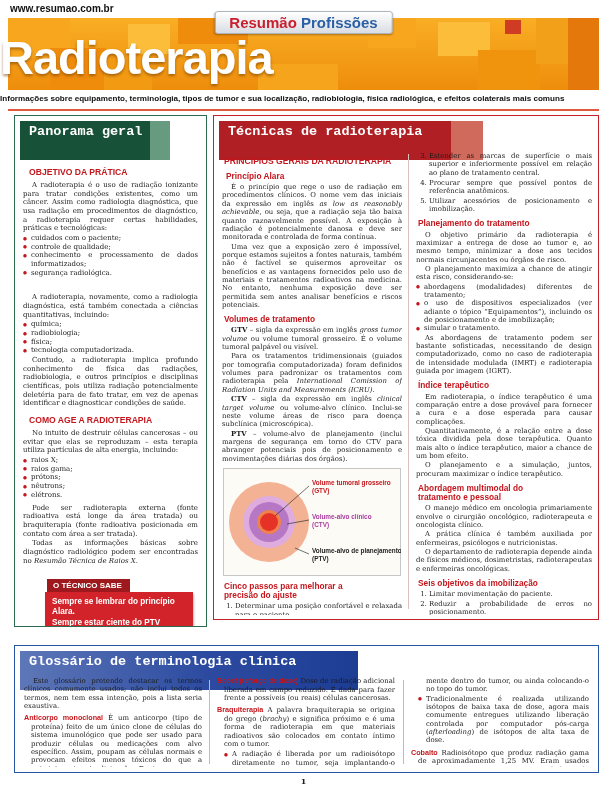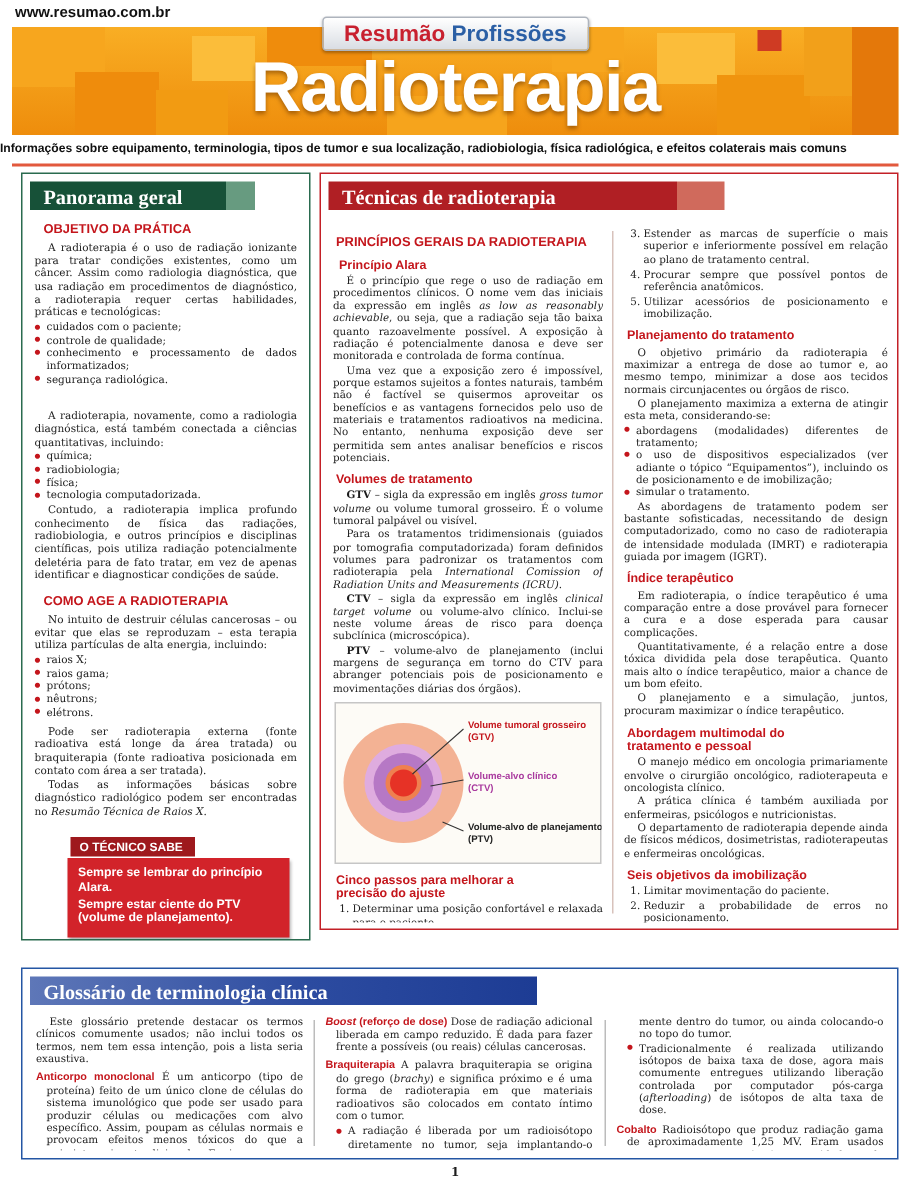--- a/index.html
+++ b/index.html
@@ -13,21 +13,21 @@
   .band{position:absolute;left:8px;top:18px;width:591px;height:72px;
     background:linear-gradient(180deg,#f9ae24,#ee8d0c);overflow:hidden}
   .tile{position:absolute}
   .badge{position:absolute;left:50%;top:11px;transform:translateX(-50%);
     background:linear-gradient(180deg,#ffffff,#d9dde3);border:1px solid #aeb4bd;
     border-radius:3px;padding:2px 14px;white-space:nowrap;z-index:5;
     font-family:"Liberation Sans",sans-serif;font-weight:bold;font-size:15px;
     box-shadow:0 1px 2px rgba(0,0,0,.3)}
   .badge .red{color:#c8202f}
   .badge .blue{color:#2b5fa5}
-  .big-title{position:absolute;left:0;top:30px;width:100%;text-align:center;z-index:4;
+  .big-title{position:absolute;left:0;top:30px;width:100%;text-align:left;z-index:4;
     font-family:"Liberation Sans",sans-serif;font-weight:bold;font-size:47px;
     letter-spacing:-1px;color:#ffffff;text-shadow:0 2px 3px rgba(110,55,0,.55)}
   .subtitle{position:absolute;left:0;top:94px;width:100%;text-align:left;
     font-family:"Liberation Sans",sans-serif;font-weight:bold;font-size:8.1px;color:#101010}
   .toprule{position:absolute;left:8px;top:109px;width:591px;height:2px;background:#e2593d}
 
   
   .p{font-size:7px;line-height:1.24;text-align:justify;text-indent:9px;margin:0 0 1px 0}
   .mid .p,.gloss .p{font-size:6.9px;line-height:1.21}
   ul.b{list-style:none;margin:0 0 1px 0;padding:0}
@@ -45,22 +45,22 @@
   .run-i{font-style:italic}
   .run-b{font-weight:bold}
   .run-term{font-weight:bold;color:#c4161c;font-family:"Liberation Sans",sans-serif;font-size:7.2px}
   .run-term-i{font-weight:bold;font-style:italic;color:#c4161c;font-family:"Liberation Sans",sans-serif;font-size:7.2px}
 
   
   .panel{position:absolute;background:#fff;overflow:hidden;box-sizing:border-box}
   .panel-left{left:14px;top:115px;width:193px;height:512px;border:1.5px solid #2a6b4f}
   .panel-mid{left:213px;top:115px;width:386px;height:505px;border:1.5px solid #c32027}
   .panel-gloss{left:14px;top:645px;width:585px;height:128px;border:1.5px solid #2456a4}
-  .bar{font-family:Liberation Serif, serif;font-weight:bold;color:#fff;
-    font-size:13.5px;height:19px;line-height:21px;padding-left:9px;margin:5px 6px 4px 5px;
+  .bar{font-family:Liberation Mono, monospace;font-weight:bold;color:#fff;
+    font-size:13.5px;height:39px;line-height:21px;padding-left:9px;margin:5px 6px 4px 5px;
     white-space:nowrap;box-sizing:border-box}
   .bar-green{width:150px;background:linear-gradient(90deg,#175138 0%,#175138 87%,#679b80 87%,#679b80 100%)}
   .bar-red{width:264px;background:linear-gradient(90deg,#b01f24 0%,#b01f24 88%,#d06a5c 88%,#d06a5c 100%)}
   .bar-blue{width:338px;background:linear-gradient(90deg,#5e77b8 0%,#2c4ba0 55%,#1d3c94 100%)}
   .panel-left .content{padding:0 8px}
   .mid .col{position:absolute;top:33px;bottom:4px;width:180px;overflow:hidden}
   .mid .col1{left:8px}
   .mid .col2{left:202px;padding-top:3px;width:176px}
   .mid .vdiv{position:absolute;left:194px;top:38px;bottom:10px;width:1px;background:#d8c2bb}
   .gloss .gcol{position:absolute;top:31px;bottom:5px;width:178px;overflow:hidden}
@@ -202,21 +202,21 @@
 
   <div class="col col2">
     <ol class="n" start="3">
       <li>Estender as marcas de superfície o mais superior e inferiormente possível em relação ao plano de tratamento central.</li>
       <li>Procurar sempre que possível pontos de referência anatômicos.</li>
       <li>Utilizar acessórios de posicionamento e imobilização.</li>
     </ol>
 
     <div class="subhead" style="margin-left:2px">Planejamento do tratamento</div>
     <p class="p">O objetivo primário da radioterapia é maximizar a entrega de dose ao tumor e, ao mesmo tempo, minimizar a dose aos tecidos normais circunjacentes ou órgãos de risco.</p>
-    <p class="p">O planejamento maximiza a externa de atingir esta meta, considerando-se:</p>
+    <p class="p">O planejamento maximiza a chance de atingir esta risco, considerando-se:</p>
     <ul class="b">
       <li>abordagens (modalidades) diferentes de tratamento;</li>
       <li>o uso de dispositivos especializados (ver adiante o tópico “Equipamentos”), incluindo os de posicionamento e de imobilização;</li>
       <li>simular o tratamento.</li>
     </ul>
     <p class="p">As abordagens de tratamento podem ser bastante sofisticadas, necessitando de design computadorizado, como no caso de radioterapia de intensidade modulada (IMRT) e radioterapia guiada por imagem (IGRT).</p>
 
     <div class="subhead" style="margin-left:2px">Índice terapêutico</div>
     <p class="p">Em radioterapia, o índice terapêutico é uma comparação entre a dose provável para fornecer a cura e a dose esperada para causar complicações.</p>
     <p class="p">Quantitativamente, é a relação entre a dose tóxica dividida pela dose terapêutica. Quanto mais alto o índice terapêutico, maior a chance de um bom efeito.</p>

